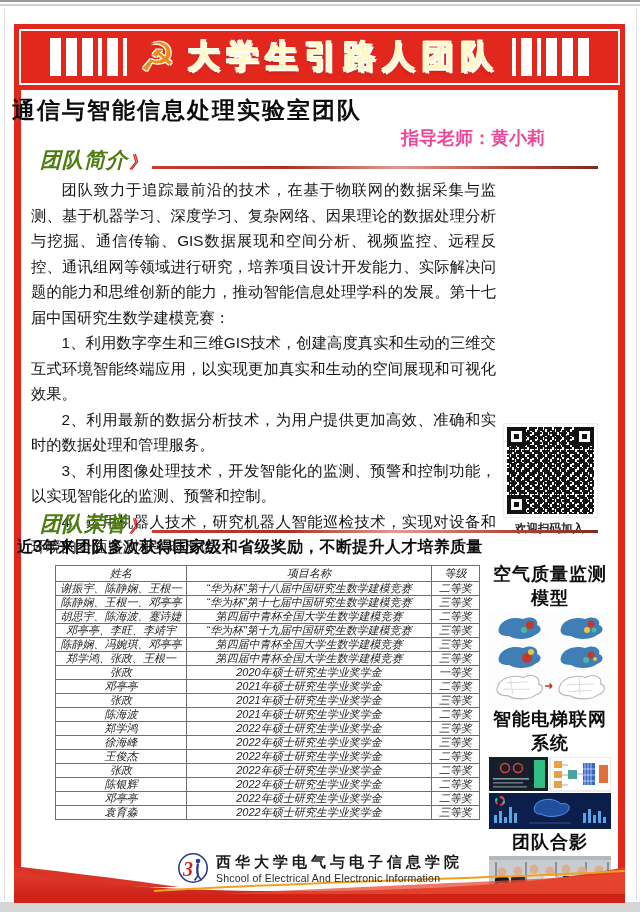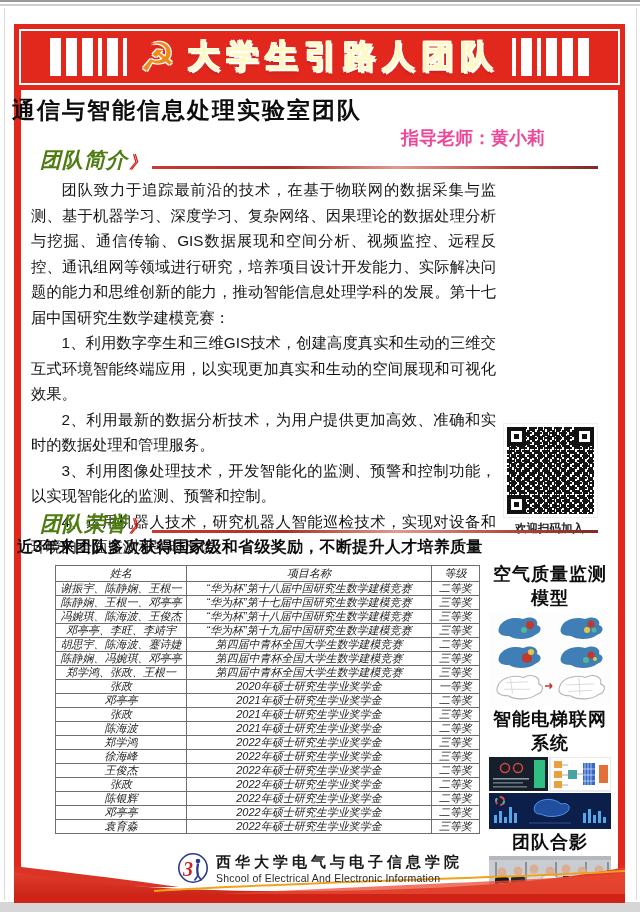--- a/index.html
+++ b/index.html
@@ -155,33 +155,28 @@
           <td>谢振宇、陈静娴、王根一</td>
           <td>“华为杯”第十八届中国研究生数学建模竞赛</td>
           <td>二等奖</td>
         </tr>
         <tr>
           <td>陈静娴、王根一、邓亭亭</td>
           <td>“华为杯”第十七届中国研究生数学建模竞赛</td>
           <td>三等奖</td>
         </tr>
         <tr>
-          <td>冯婉琪、陈海波、王俊杰</td>
-          <td>“华为杯”第十八届中国研究生数学建模竞赛</td>
-          <td>三等奖</td>
+          <td>胡思宇、陈海波、蹇诗婕</td>
+          <td>第四届中青杯全国大学生数学建模竞赛</td>
+          <td>二等奖</td>
         </tr>
         <tr>
           <td>邓亭亭、李旺、李靖宇</td>
           <td>“华为杯”第十九届中国研究生数学建模竞赛</td>
           <td>三等奖</td>
-        </tr>
-        <tr>
-          <td>胡思宇、陈海波、蹇诗婕</td>
-          <td>第四届中青杯全国大学生数学建模竞赛</td>
-          <td>二等奖</td>
         </tr>
         <tr>
           <td>陈静娴、冯婉琪、邓亭亭</td>
           <td>第四届中青杯全国大学生数学建模竞赛</td>
           <td>三等奖</td>
         </tr>
         <tr>
           <td>郑学鸿、张政、王根一</td>
           <td>第四届中青杯全国大学生数学建模竞赛</td>
           <td>三等奖</td>

